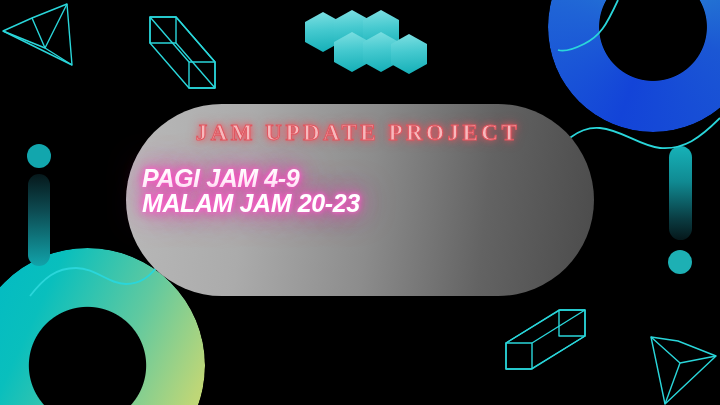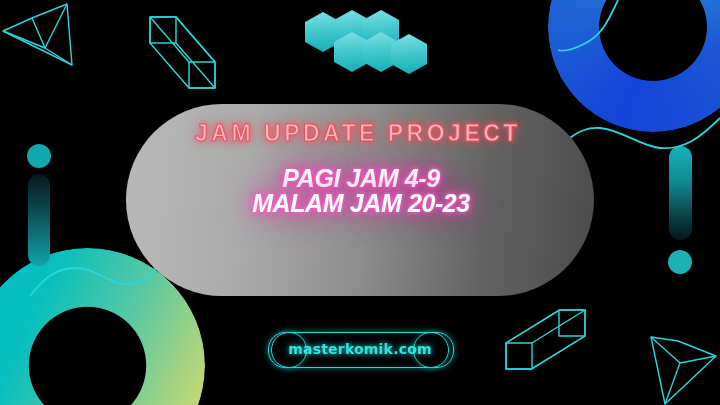--- a/index.html
+++ b/index.html
@@ -80,33 +80,32 @@
     left: 126px; top: 104px;
     width: 468px; height: 192px;
     border-radius: 96px;
     background: linear-gradient(96deg, #b9b9b9 0%, #ababab 26%, #8c8c8c 52%, #636363 76%, #4b4b4b 100%);
   }
 
   .title {
     position: absolute;
     left: 0; right: 4px; top: 16px;
     text-align: center;
-    font-family: Liberation Sans, sans-serif;
+    font-family: Liberation Serif, serif;
     font-size: 23px;
     font-weight: 700;
     letter-spacing: 3.5px;
     color: #f7b9bd;
     -webkit-text-stroke: 1px #e0565f;
     text-shadow: 0 0 6px #ff4d5a, 0 0 12px rgba(255,60,80,.75);
   }
 
   .lines {
     position: absolute;
-    left: 2px; right: 0; top: 62px;
-    text-align: center;
+    left: 16px; right: 0; top: 62px;
   }
   .line {
     font-family: "Liberation Sans", sans-serif;
     font-style: italic;
     font-weight: 700;
     font-size: 25px;
     line-height: 25px;
     letter-spacing: -0.4px;
     color: #ffffff;
     text-shadow:
@@ -219,20 +218,14 @@
   </svg>
 
   <div class="capsule">
     <div class="title">JAM UPDATE PROJECT</div>
     <div class="lines">
       <div class="line">PAGI JAM 4-9</div>
       <div class="line">MALAM JAM 20-23</div>
     </div>
   </div>
 
-  <div class="footer">
-    <div class="footer-rect"></div>
-    <div class="footer-circ l"></div>
-    <div class="footer-circ r"></div>
-    <div class="footer-text">masterkomik.com</div>
-  </div>
 
 </div>
 
 </body></html>

